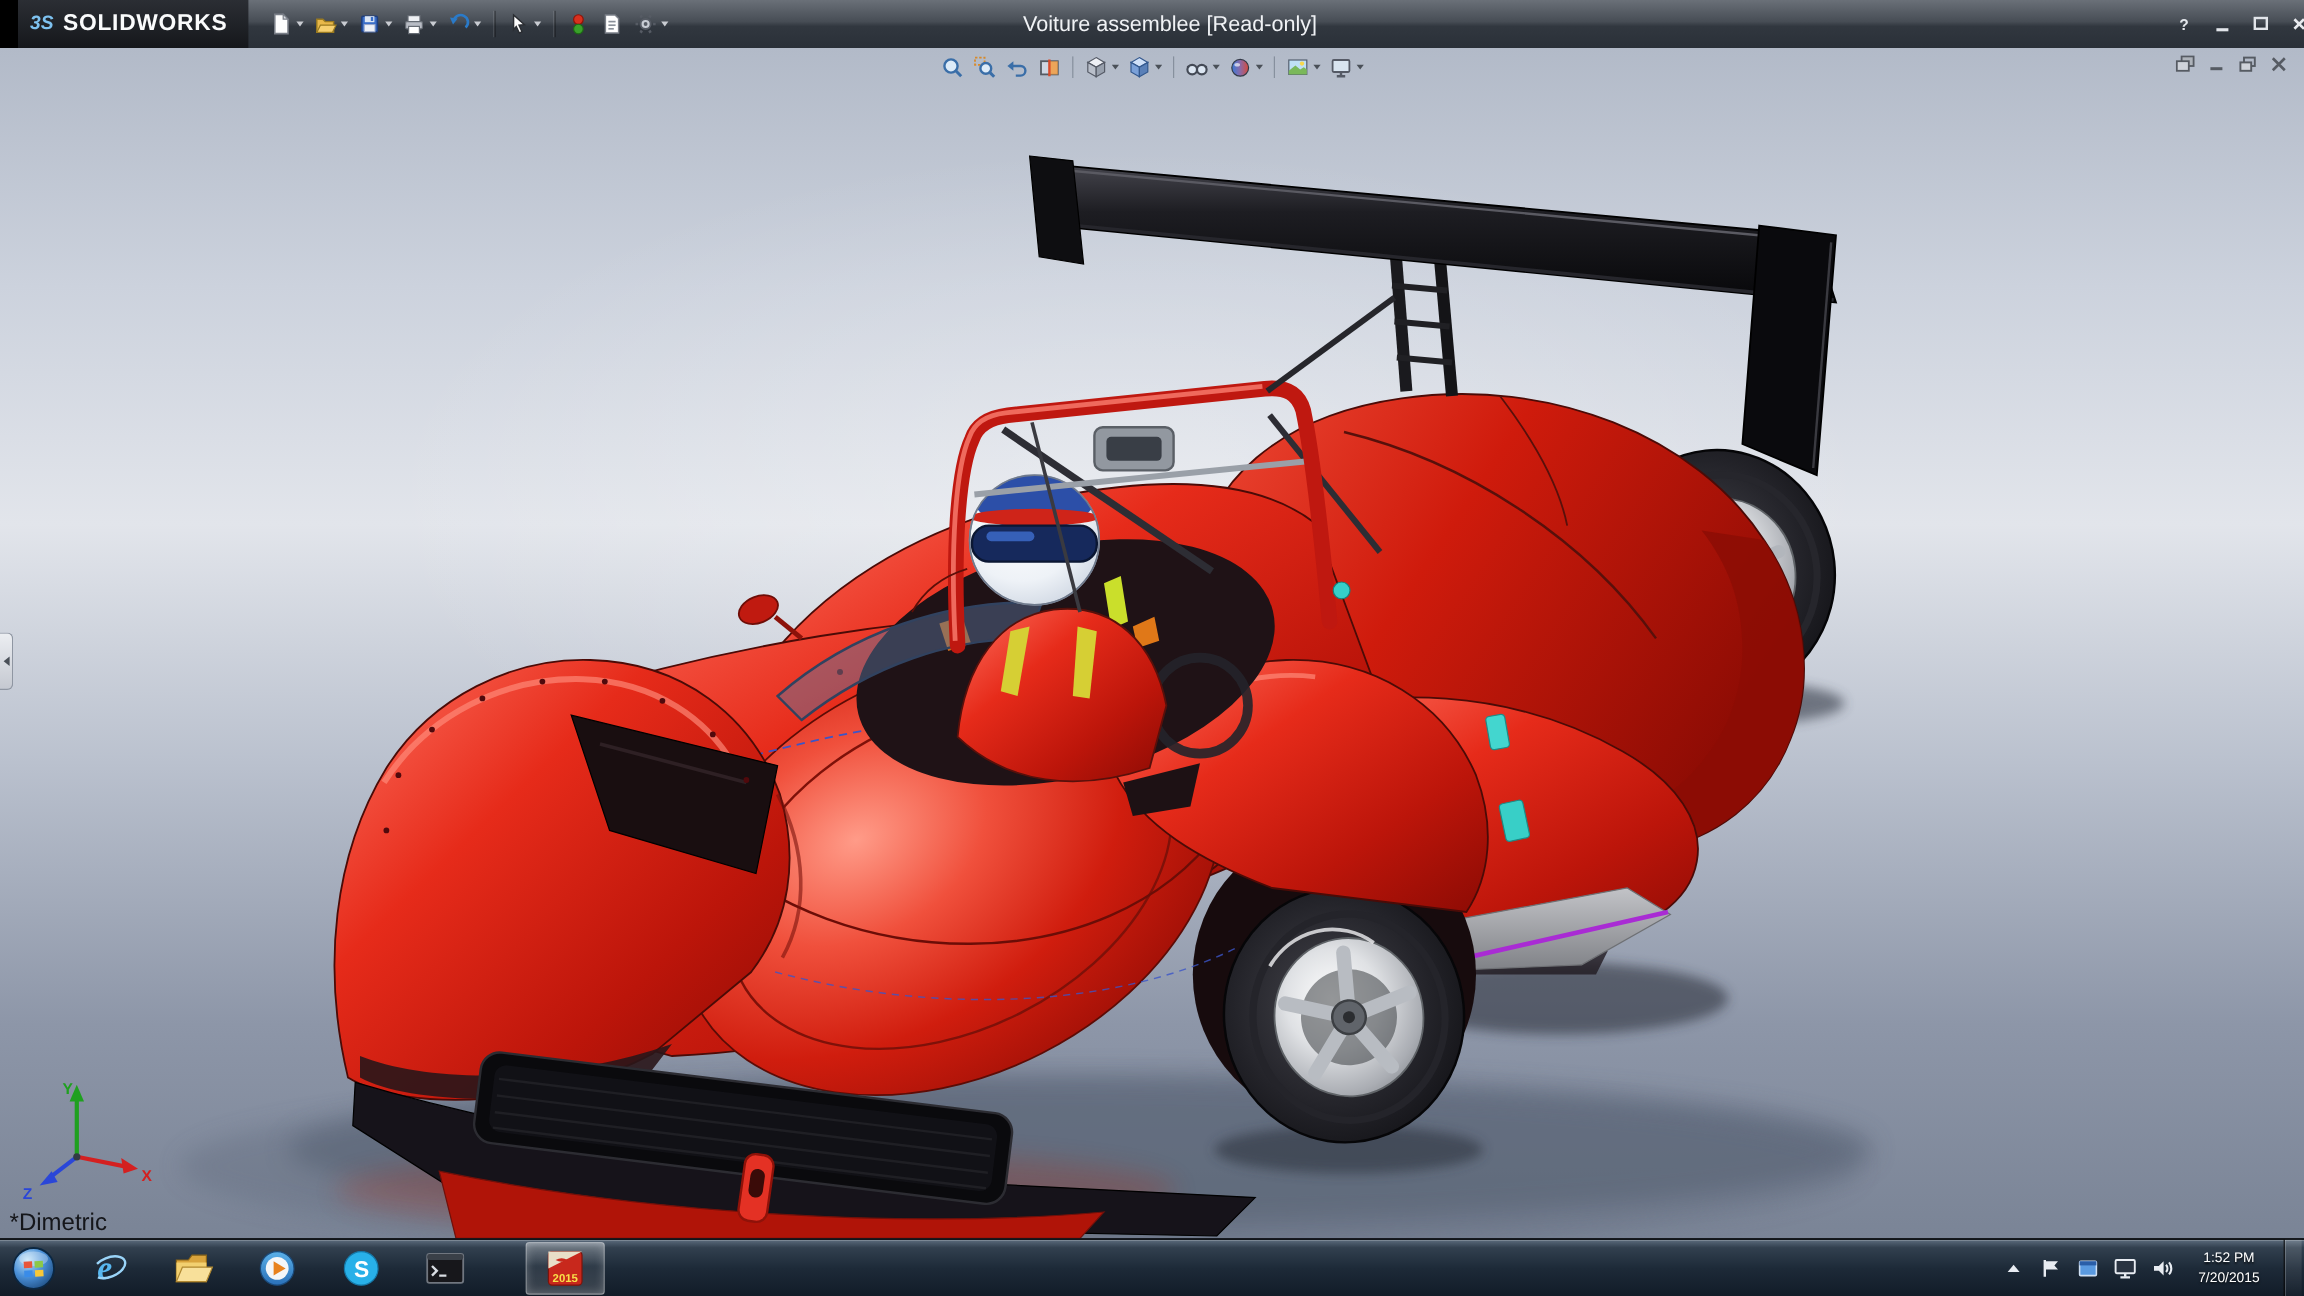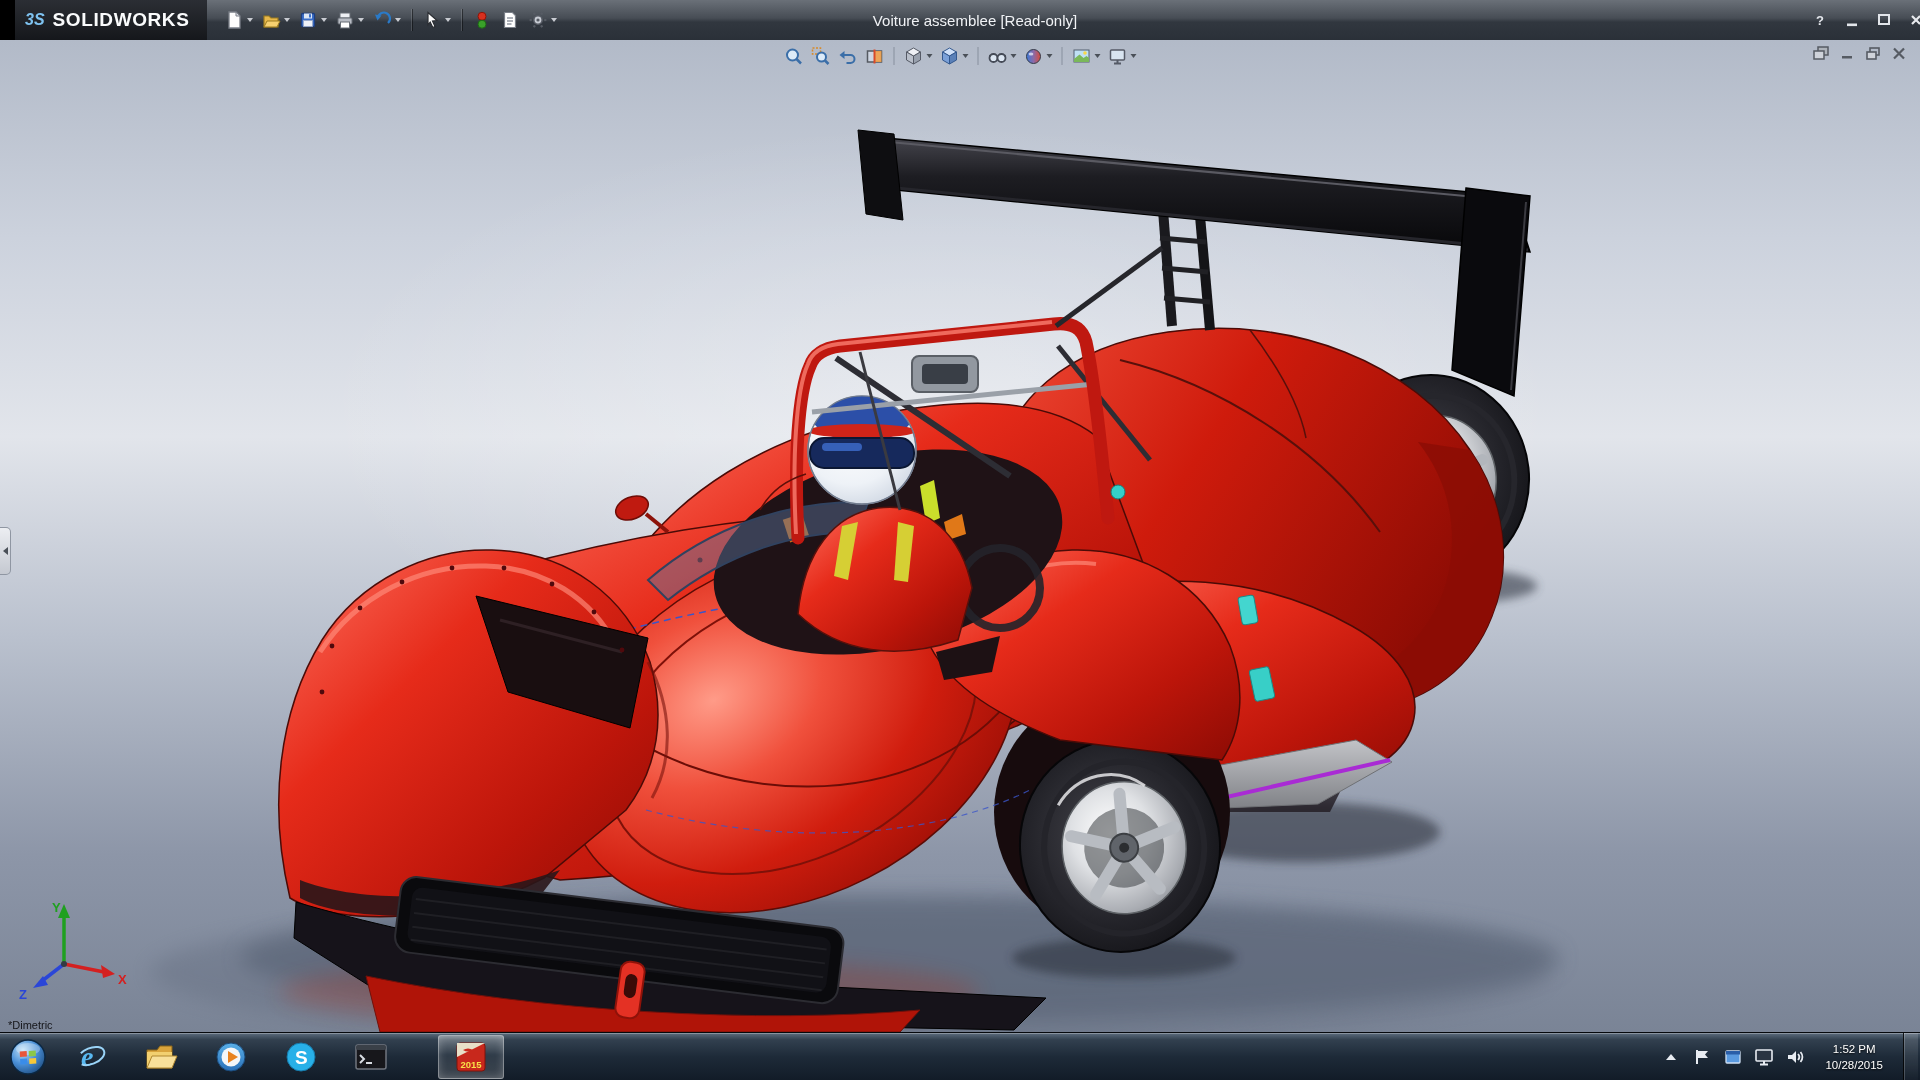--- a/index.html
+++ b/index.html
@@ -15,21 +15,21 @@
   .logo-mark{font-style:italic;font-weight:bold;font-size:16px;color:#7ec2f0;}
   .brand-text{font-weight:bold;font-size:19px;letter-spacing:.6px;color:#fafbfc;}
   .tb-tools{display:flex;align-items:center;margin-left:14px;gap:2px;}
   .tbtn{display:flex;align-items:center;height:30px;padding:0 3px;border-radius:3px;}
   .tbtn svg{display:block;}
   .dd{width:0;height:0;border-left:3.5px solid transparent;border-right:3.5px solid transparent;
       border-top:4px solid #c9ccd2;margin-left:3px;}
   .tb-sep{width:1px;height:22px;background:rgba(255,255,255,.14);margin:0 5px;
       box-shadow:1px 0 0 rgba(0,0,0,.45);}
   .win-title{position:absolute;left:50%;transform:translateX(-50%);top:0;height:40px;
-      display:flex;align-items:center;font-size:15px;color:#f0f2f5;white-space:nowrap;}
+      display:flex;align-items:center;font-size:18px;color:#f0f2f5;white-space:nowrap;}
   .win-controls{position:absolute;right:4px;top:0;height:40px;display:flex;align-items:center;gap:2px;}
   .wbtn{width:30px;height:22px;display:flex;align-items:center;justify-content:center;
       color:#e4e7ec;font-size:13px;font-weight:bold;border-radius:2px;}
 
   
   .viewport{position:absolute;top:40px;left:0;width:1920px;height:992px;overflow:hidden;
     background:linear-gradient(180deg,#b2bac8 0%,#ccd2dd 20%,#e2e5eb 40%,#bac1ce 60%,#8d96a8 82%,#7a8496 100%);}
   .vp-glow{position:absolute;inset:0;
     background:radial-gradient(ellipse 900px 420px at 49% 38%,rgba(255,255,255,.30),rgba(255,255,255,0) 70%);}
   .model-svg{position:absolute;inset:0;}
@@ -44,21 +44,21 @@
   .doc-controls{position:absolute;top:5px;right:12px;display:flex;gap:8px;}
   .docbtn{width:18px;height:16px;display:flex;align-items:center;justify-content:center;}
 
   
   .side-tab{position:absolute;left:0;top:487px;width:10px;height:46px;
     background:linear-gradient(#eceef2,#c5c9d1);border:1px solid #8f96a2;border-left:none;
     border-radius:0 5px 5px 0;display:flex;align-items:center;justify-content:center;}
   .side-tab i{width:0;height:0;border-top:4px solid transparent;border-bottom:4px solid transparent;
     border-right:5px solid #4a5058;}
 
-  .view-label{position:absolute;left:8px;bottom:1px;font-size:11px;color:#15161a;}
+  .view-label{position:absolute;left:8px;bottom:1px;font-size:20px;color:#15161a;}
   .triad{position:absolute;left:14px;bottom:26px;}
 
   
   .taskbar{position:absolute;top:1032px;left:0;width:1920px;height:48px;display:flex;align-items:center;
     background:linear-gradient(180deg,#5d6d7e 0%,#32404f 14%,#1d2a38 50%,#111b27 100%);
     border-top:1px solid #05080c;box-shadow:inset 0 1px 0 rgba(255,255,255,.28);}
   .start{width:56px;height:48px;display:flex;align-items:center;justify-content:center;}
   .task-items{display:flex;align-items:center;height:100%;}
   .task-btn{width:64px;height:42px;margin:3px 2px;display:flex;align-items:center;justify-content:center;
     border-radius:3px;border:1px solid transparent;}
@@ -647,19 +647,19 @@
       </div>
       <div class="tray-icon" title="volume">
         <svg width="20" height="18">
             <polygon points="3,7 7,7 11,3 11,15 7,11 3,11" fill="#e8ecf2"></polygon>
             <path d="M13,6 a4.5,4.5 0 0 1 0,6" fill="none" stroke="#e8ecf2" stroke-width="1.8"></path>
             <path d="M15.5,4 a7.5,7.5 0 0 1 0,10" fill="none" stroke="#e8ecf2" stroke-width="1.8"></path>
           </svg>
       </div>
       <div class="clock">
         <span>1:52 PM</span>
-        <span>10/28/2015</span>
+        <span>7/20/2015</span>
       </div>
       <div class="show-desktop"></div>
     </div>
   </footer>
 
 </div>
 
 </body></html>

